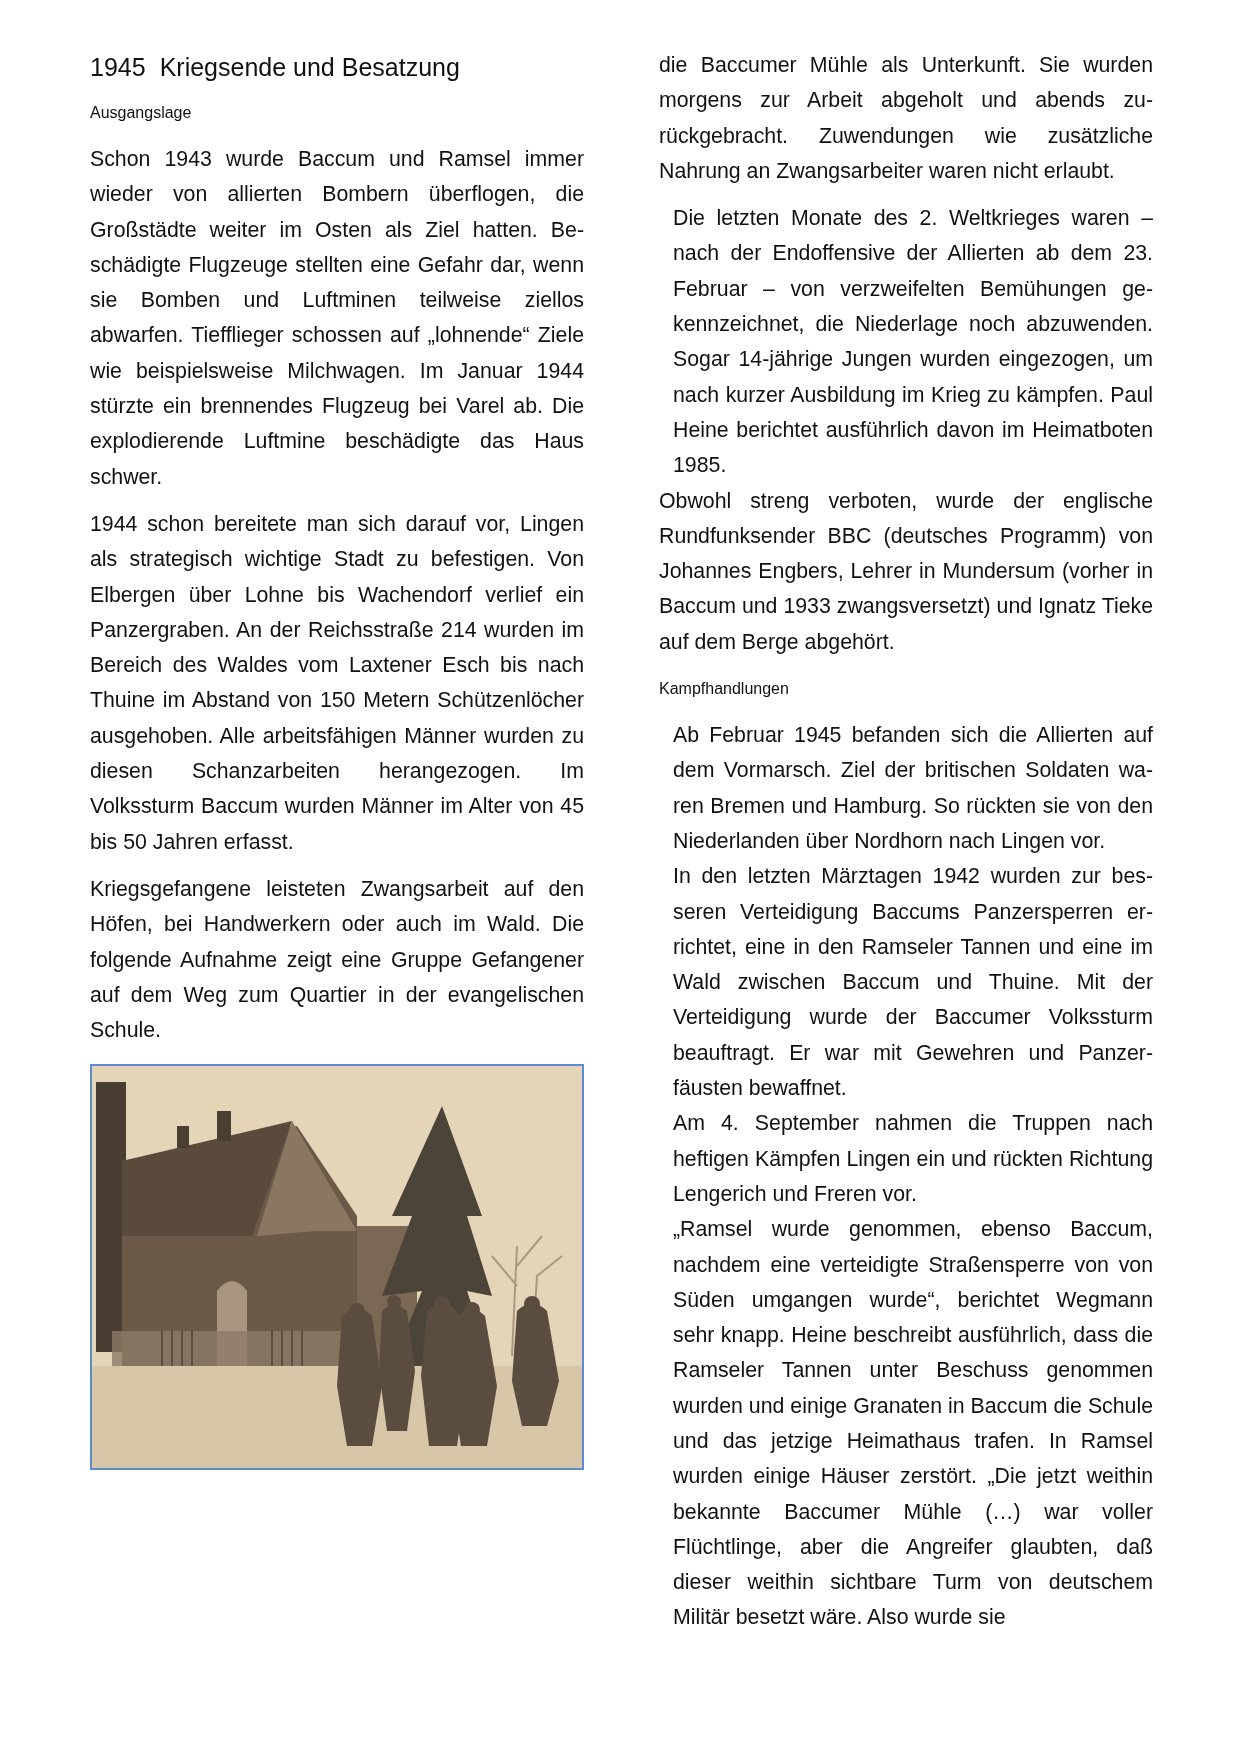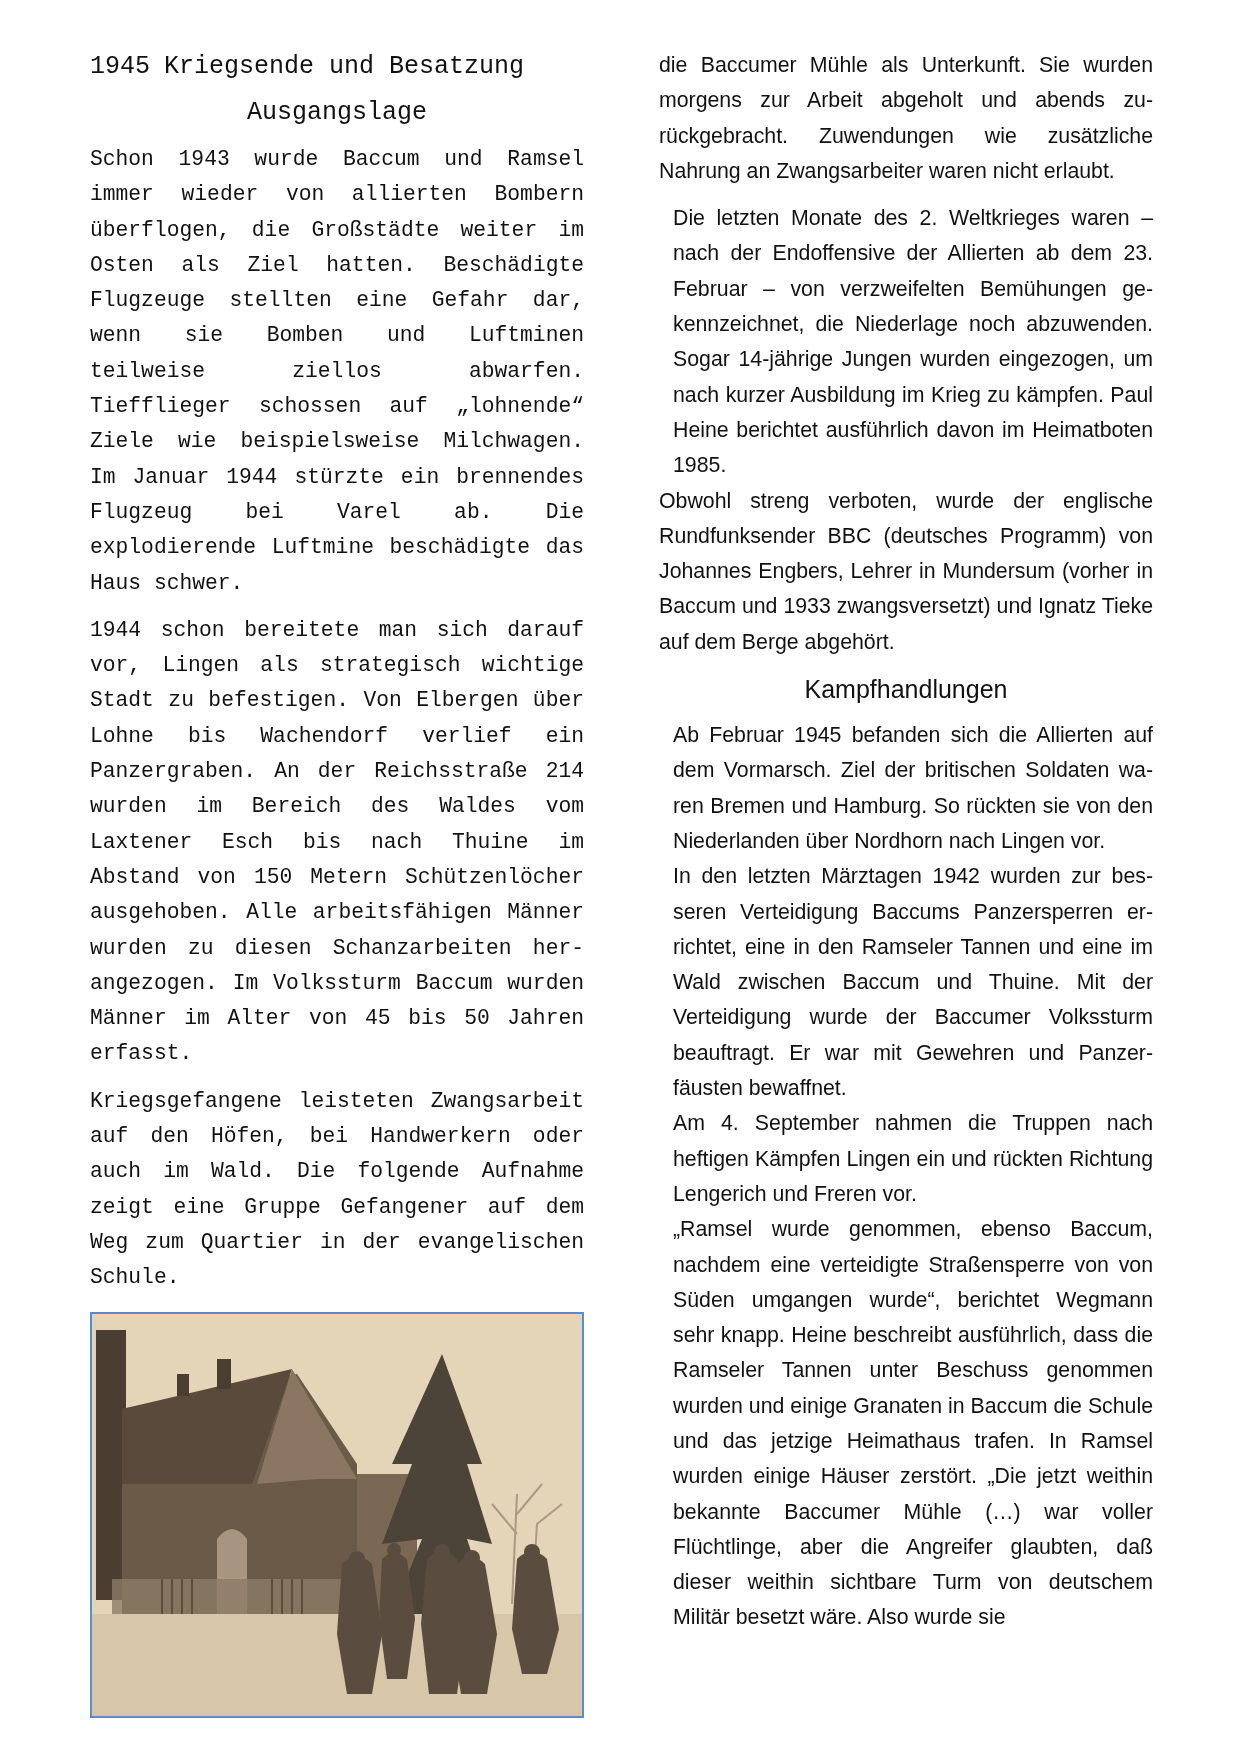--- a/index.html
+++ b/index.html
@@ -1,23 +1,23 @@
 <!DOCTYPE html>
 <html><head>
 <meta charset="utf-8">
 <style>
   html, body { margin: 0; padding: 0; background: #ffffff; }
   body { width: 1240px; height: 1754px; position: relative; overflow: hidden;
          font-family: "Liberation Sans", "DejaVu Sans", sans-serif; color: #111; }
   .col { position: absolute; top: 50px; width: 494px; }
-  .col-left { left: 90px; font-family: Liberation Mono, monospace; }
+  .col-left { left: 90px; }
   .col-right { left: 659px; }
   .title { font-size: 25px; margin: 0 0 12px 0; line-height: 34px; font-weight: normal; }
   .title .year { margin-right: 14px; }
-  .h2 { font-size: 25px; line-height: 34px; margin: 0 0 12px 0; font-weight: normal; text-align: center; }
+  .h2 { font-size: 16px; line-height: 34px; margin: 0 0 12px 0; font-weight: normal; }
   p { margin: 0 0 12px 0; font-size: 21.3px; line-height: 35.3px; text-align: justify;
       hyphens: manual; }
   p.tight { margin-bottom: 0; margin-left: 14px; }
   .photo { position: relative; width: 494px; height: 406px; border: 2px solid #5b8bd0;
            box-sizing: border-box; margin-top: 16px; overflow: hidden;
            background: linear-gradient(180deg, #e6d5b8 0%, #dcc7a4 45%, #cbb593 70%, #e3d3b6 100%); }
   .caption { font-size: 15.5px; margin: 8px 0 18px 0; line-height: 20px; }
   .photo svg { display: block; }
 </style>
 </head>

